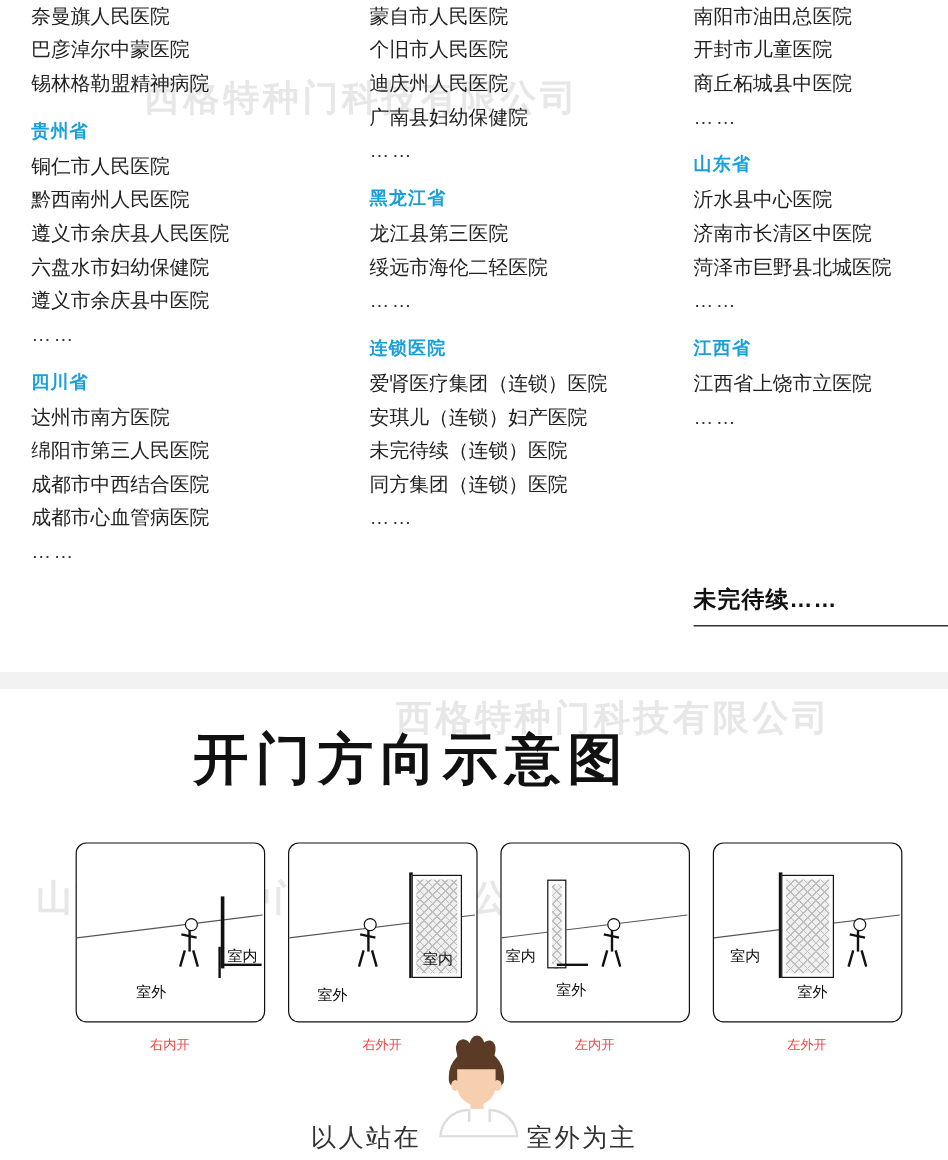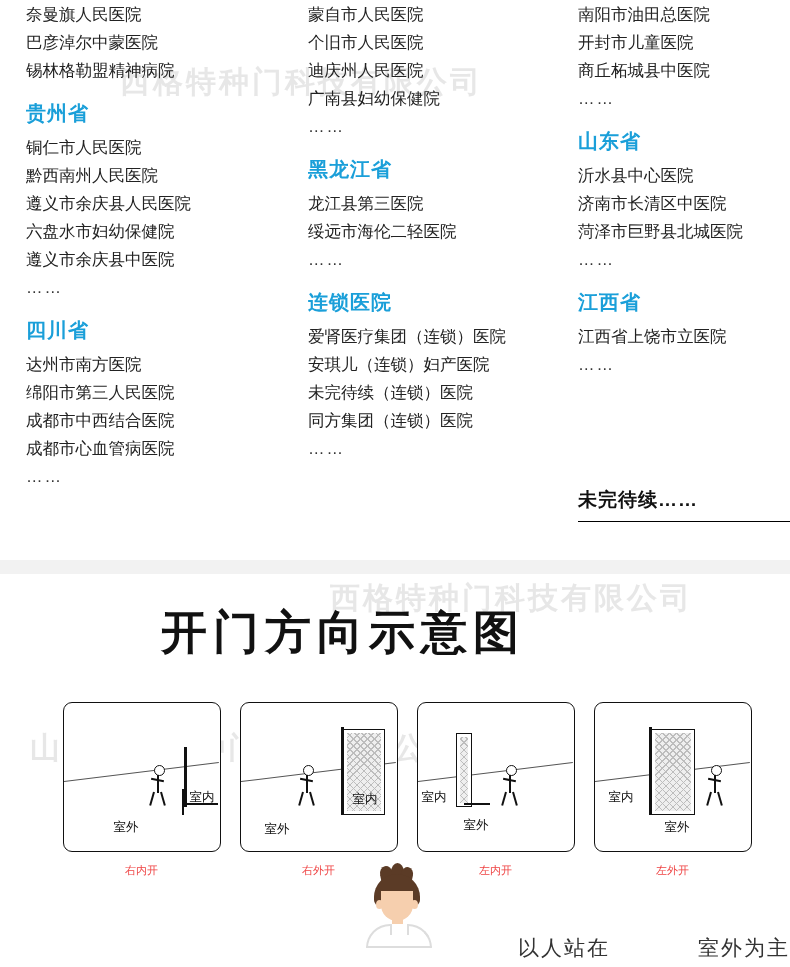--- a/index.html
+++ b/index.html
@@ -43,21 +43,21 @@
   .col {
     position: absolute;
     top: 0;
   }
   .col1 { left: 26px;  width: 250px; }
   .col2 { left: 308px; width: 250px; }
   .col3 { left: 578px; width: 215px; }
 
   .prov-head {
     color: #1a9fd9;
-    font-size: 20px;
+    font-size: 15px;
     font-weight: bold;
     margin: 0 0 6px 0;
     letter-spacing: 1px;
   }
   .hos {
     font-size: 16.5px;
     line-height: 28px;
     color: #222;
     white-space: nowrap;
   }
@@ -285,21 +285,21 @@
     width: 15px; height: 11px;
     background: #ffffff;
     border-left: 2px solid #ddd;
     border-right: 2px solid #ddd;
     transform: rotate(0deg);
   }
   .bottom-text {
     position: absolute;
     left: 0; top: 60px;
     width: 790px;
-    text-align: right;
+    text-align: center;
     font-size: 21px;
     color: #333;
     letter-spacing: 2px;
   }
   .bottom-text .seg { display: inline-block; }
   .bottom-text .sp { display: inline-block; width: 88px; }
 </style>
 </head>
 <body>
 

